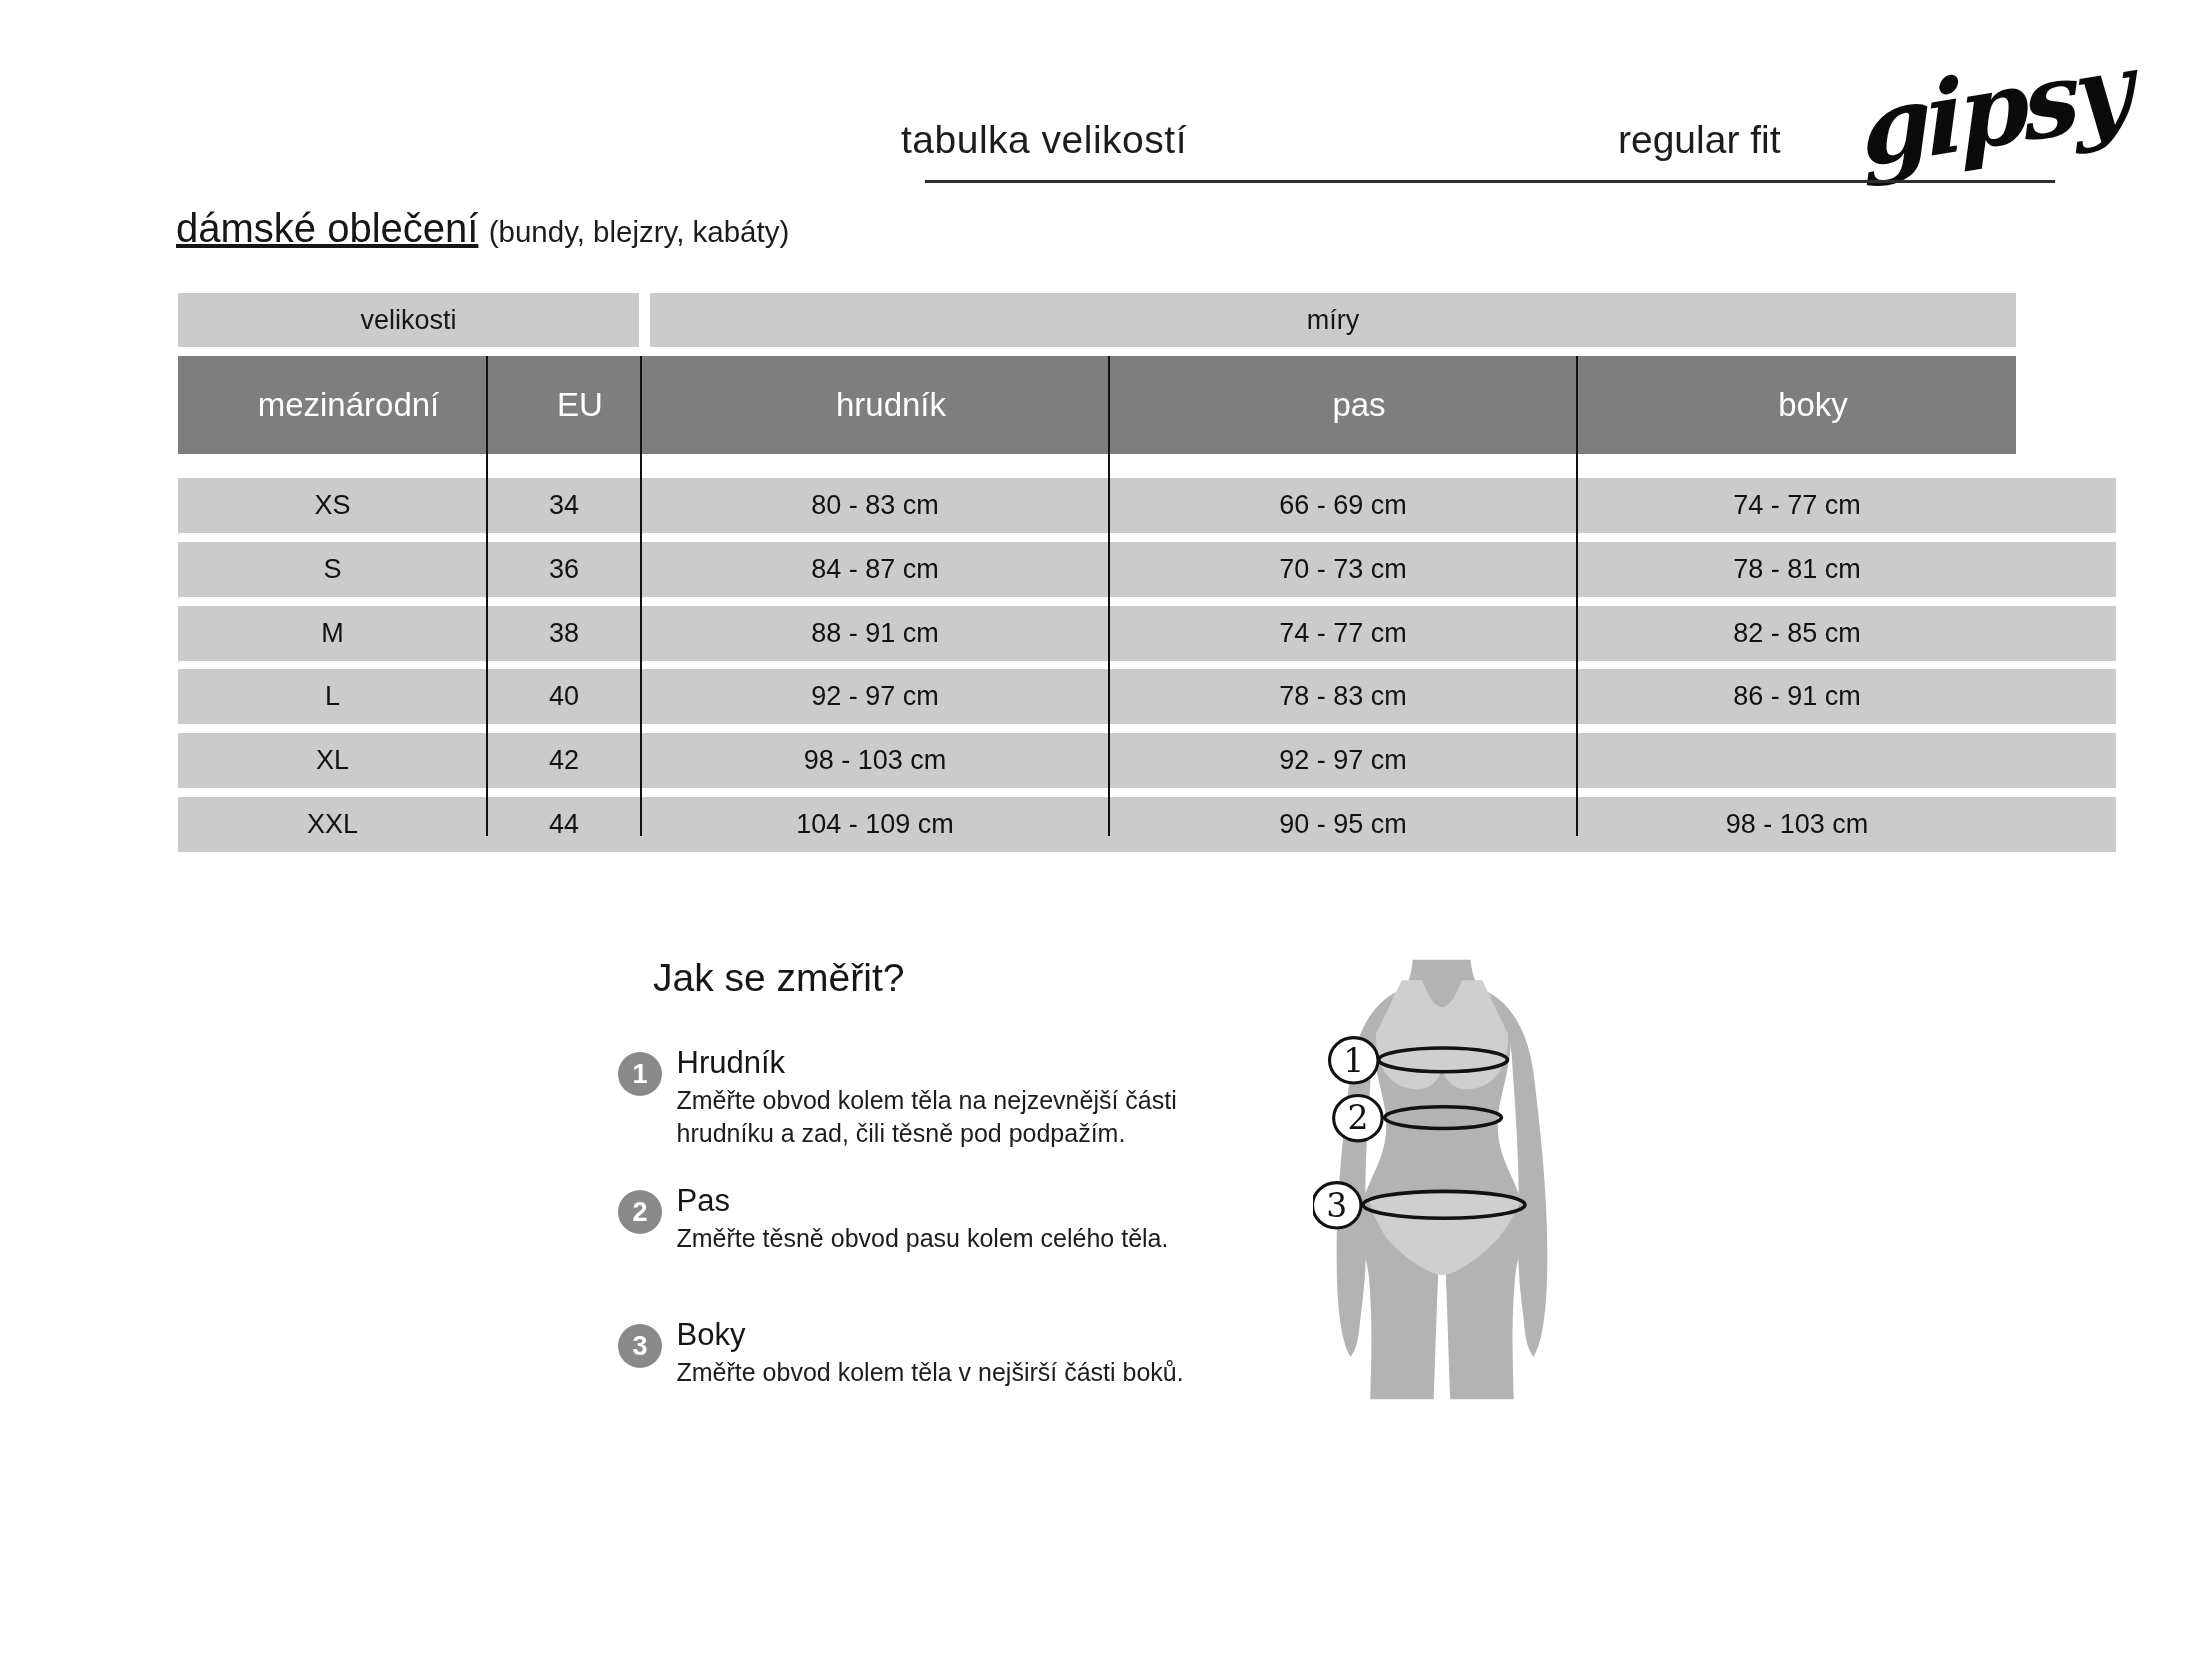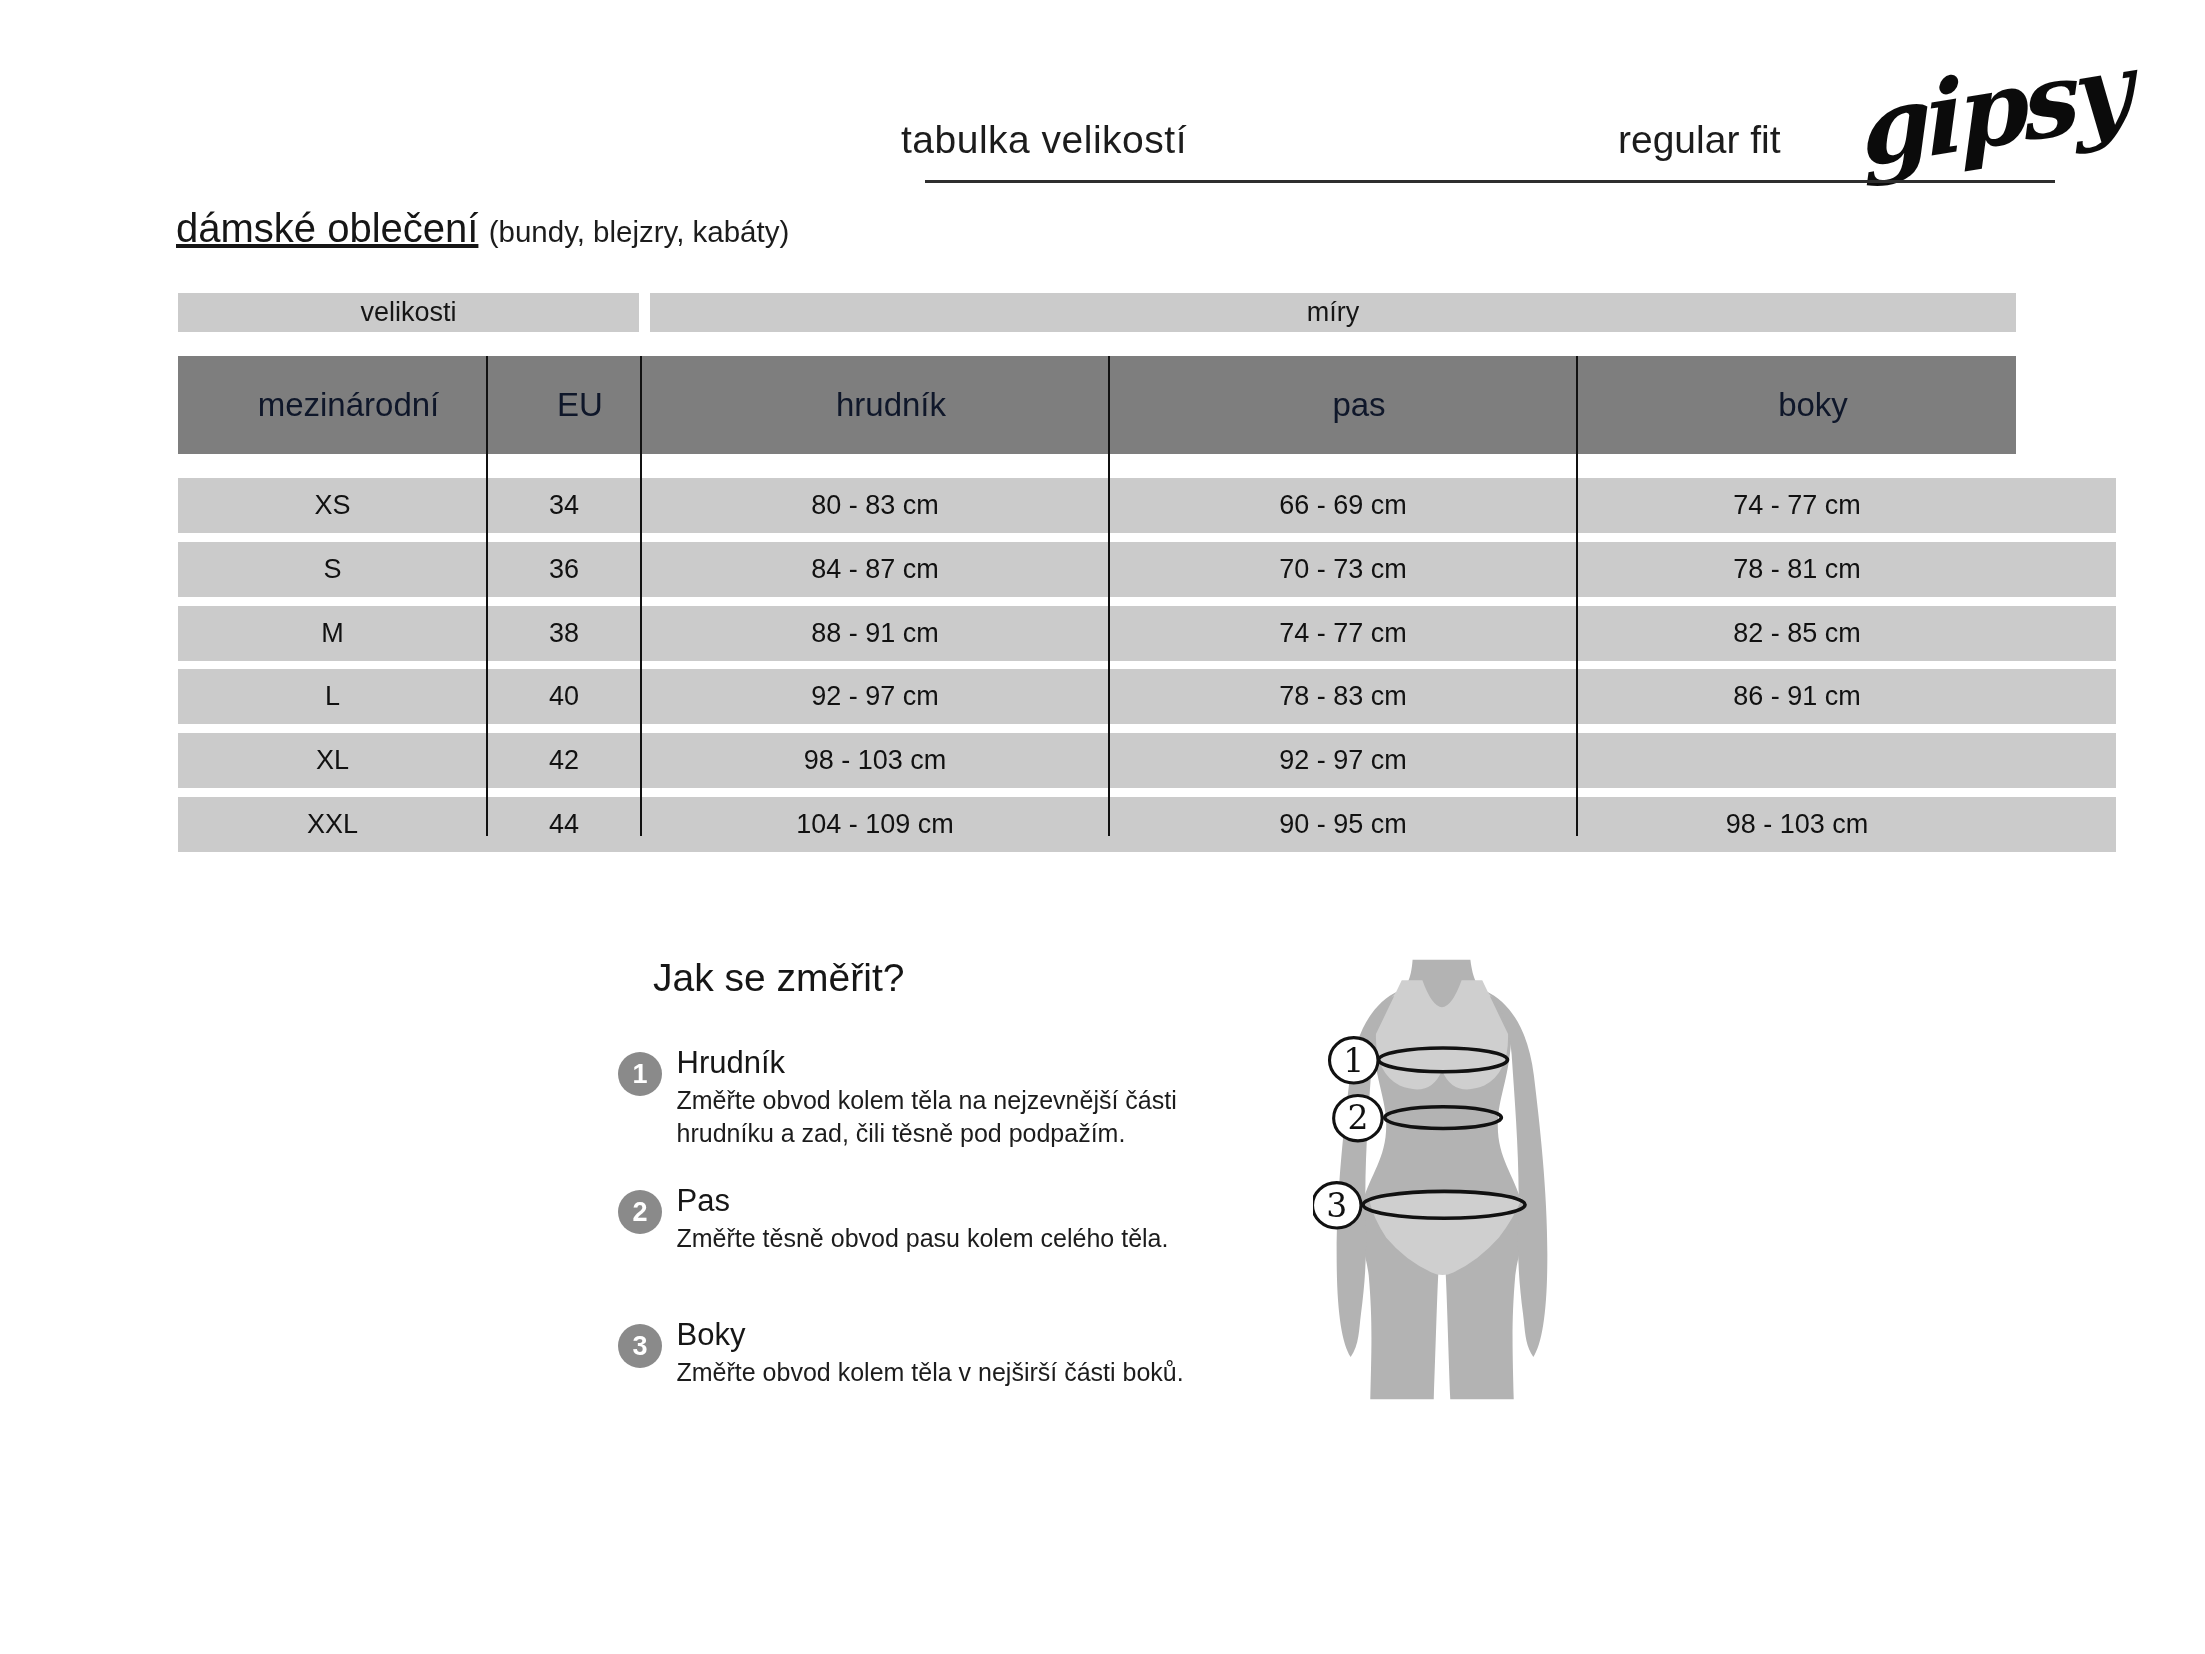--- a/index.html
+++ b/index.html
@@ -13,28 +13,28 @@
   .logo { left:1860px; top:50px; font-family:"DejaVu Serif", serif; font-style:italic; font-weight:bold;
     font-size:101px; letter-spacing:-5.2px; transform:rotate(-9deg) skewX(-6deg); color:#0b0b0b; }
   .header-rule { left:925px; top:180px; width:1130px; height:3.1px; background:#2e2e2e; }
 
   
   .subtitle { left:176px; top:206px; display:flex; align-items:baseline; gap:10.3px; white-space:nowrap; }
   .subtitle .main { font-size:40px; color:#161616;text-decoration:underline; }
   .subtitle .note { font-size:29.5px; color:#1c1c1c; }
 
   
-  .grp { height:39px; top:293px; background:#cbcbcb; display:flex; align-items:center; justify-content:center;
+  .grp { height:54px; top:293px; background:#cbcbcb; display:flex; align-items:center; justify-content:center;
     font-size:27px; color:#161616; }
   .grp-sizes { left:178px;  width:461px; }
   .grp-meas  { left:650px; width:1366px; }
 
   .cols5 { display:grid; grid-template-columns:309px 154px 468px 468px 440px; }
   .thead { left:178px; top:356px; width:1838px; height:98px; background:#7e7e7e; }
-  .thead .cell { display:flex; align-items:center; justify-content:center; font-size:33px; color:#0f172a;padding-left:32px; }
+  .thead .cell { display:flex; align-items:center; justify-content:center; font-size:33px; color:#ffffff;padding-left:32px; }
 
   .tbody { left:178px; top:478px; width:1938px; display:flex; flex-direction:column; gap:8.8px; }
   .trow { height:55px; background:#cbcbcb; }
   .trow .cell { display:flex; align-items:center; justify-content:center; font-size:27px; color:#111111; }
 
   .vline { top:356px; height:480px; width:1.6px; background:#111111; }
   .vl1 { left:486px; } .vl2 { left:640px; } .vl3 { left:1108px; } .vl4 { left:1576px; }
 
   
   .howto-heading { left:653px; top:956px; font-size:39px; color:#161616; }

